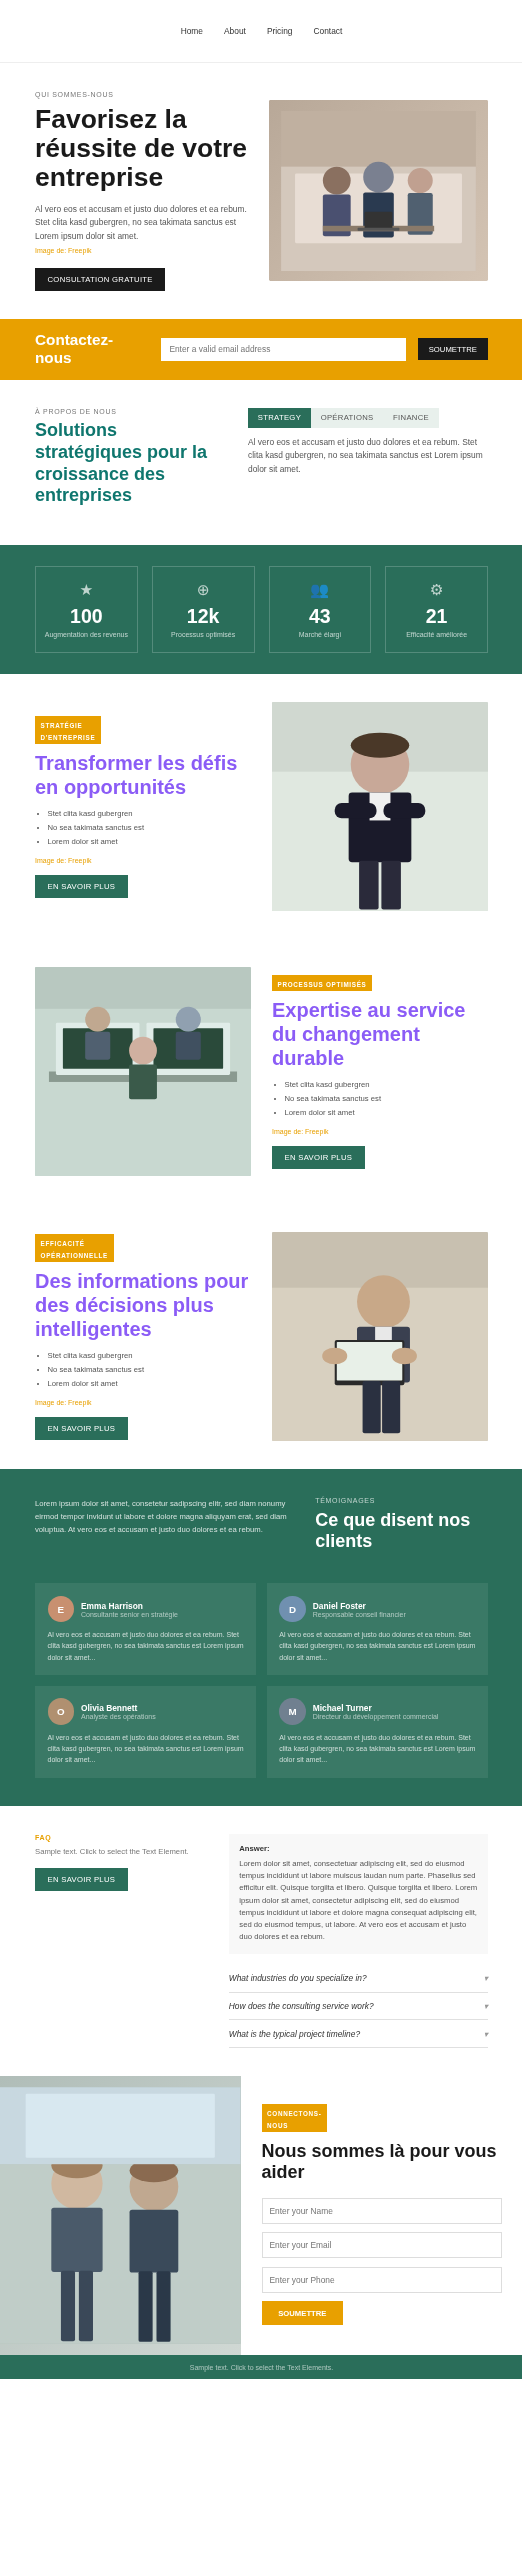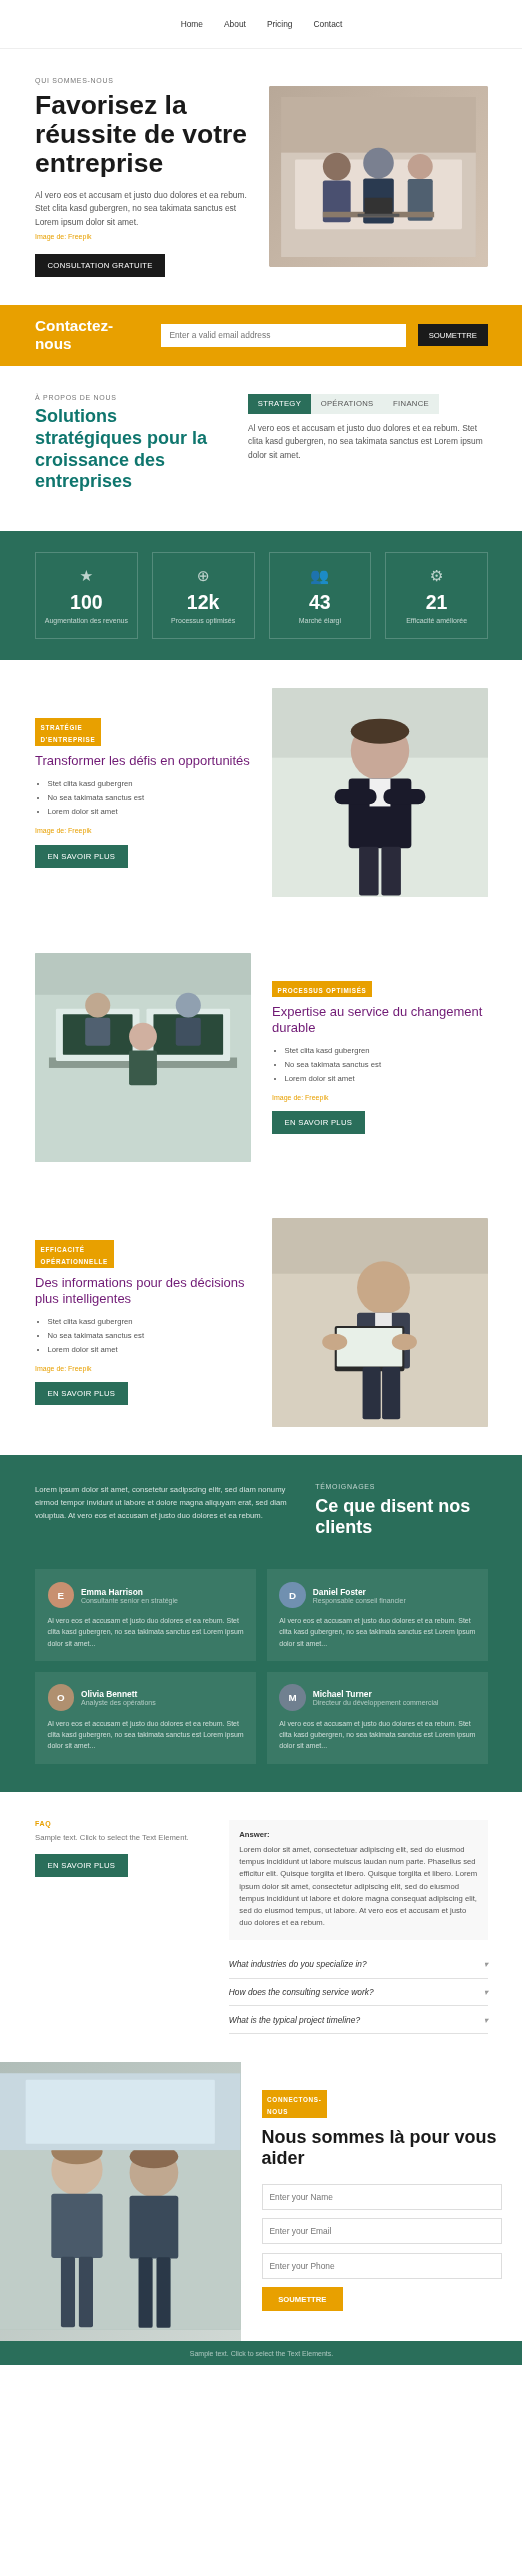--- a/index.html
+++ b/index.html
@@ -1,19 +1,19 @@
 <!DOCTYPE html>
 <html style="font-size:11px"><head>
   <meta charset="utf-8">
   <style>
     * { box-sizing: border-box; margin: 0; padding: 0; }
     body { font-family: Arial, sans-serif; width: 523px; margin: 0 auto; background: #fff; color: #222; }
 
     
-    nav { display: flex; justify-content: center; gap: 21px; padding: 19px 0; background: #fff; border-bottom: 0.7px solid #eee; }
+    nav { display: flex; justify-content: center; gap: 21px; padding: 26px 0; background: #fff; border-bottom: 0.7px solid #eee; }
     nav a { font-size: 8.4px; color: #333; text-decoration: none; }
 
     
     .hero { display: flex; background: #fff; padding: 28px 35px 28px 35px; gap: 14px; align-items: center; }
     .hero-left { flex: 1; }
     .hero-label { font-size: 7px; text-transform: uppercase; color: #777; letter-spacing: 0.7px; margin-bottom: 7px; }
     .hero-title { font-size: 26.5px; font-weight: 900; line-height: 1.1; color: #1a1a1a; margin-bottom: 10.5px; }
     .hero-text { font-size: 8.4px; color: #555; line-height: 1.6; margin-bottom: 3.5px; }
     .hero-image-credit { font-size: 7px; color: #aaa; margin-bottom: 14px; }
     .hero-image-credit span { color: #e8a000; }
@@ -47,21 +47,21 @@
     .stat-icon { font-size: 15.3px; color: rgba(255,255,255,0.7); margin-bottom: 5.6px; }
     .stat-number { font-size: 19.5px; font-weight: 900; color: #fff; }
     .stat-label { font-size: 7px; color: rgba(255,255,255,0.7); margin-top: 3.5px; text-align: center; }
 
     
     .strategy-section { display: flex; padding: 28px 35px; gap: 21px; align-items: center; background: #fff; }
     .strategy-left { flex: 1; }
     .strategy-right { flex: 1; }
     .strategy-label-box { background: #e8a000; display: inline-block; padding: 2.1px 5.6px; margin-bottom: 7px; }
     .strategy-label-box span { font-size: 6.3px; text-transform: uppercase; color: #fff; letter-spacing: 0.7px; font-weight: 700; }
-    .strategy-title { font-size: 13px; font-weight: 400; color: #701a75; line-height: 1.2; margin-bottom: 8.4px; }
+    .strategy-title { font-size: 20px; font-weight: 700; color: #8b5cf6; line-height: 1.2; margin-bottom: 8.4px; }
     .strategy-list { list-style: disc; padding-left: 12.5px; margin-bottom: 8.4px; }
     .strategy-list li { font-size: 7.7px; color: #555; line-height: 1.8; }
     .img-credit { font-size: 7px; color: #aaa; margin-bottom: 10.5px; }
     .img-credit span { color: #e8a000; }
     .person-photo { width: 100%; height: 209px; background: linear-gradient(135deg, #c8d0c8 0%, #e0e8e0 100%); border-radius: 1.4px; display: flex; align-items: center; justify-content: center; overflow: hidden; }
     .office-photo { width: 100%; height: 209px; background: linear-gradient(135deg, #b0c0b8 0%, #d0ddd8 100%); border-radius: 1.4px; display: flex; align-items: center; justify-content: center; overflow: hidden; }
 
     
     .processus-section { display: flex; padding: 28px 35px; gap: 21px; align-items: center; background: #fff; }
     .processus-left { flex: 1; }

